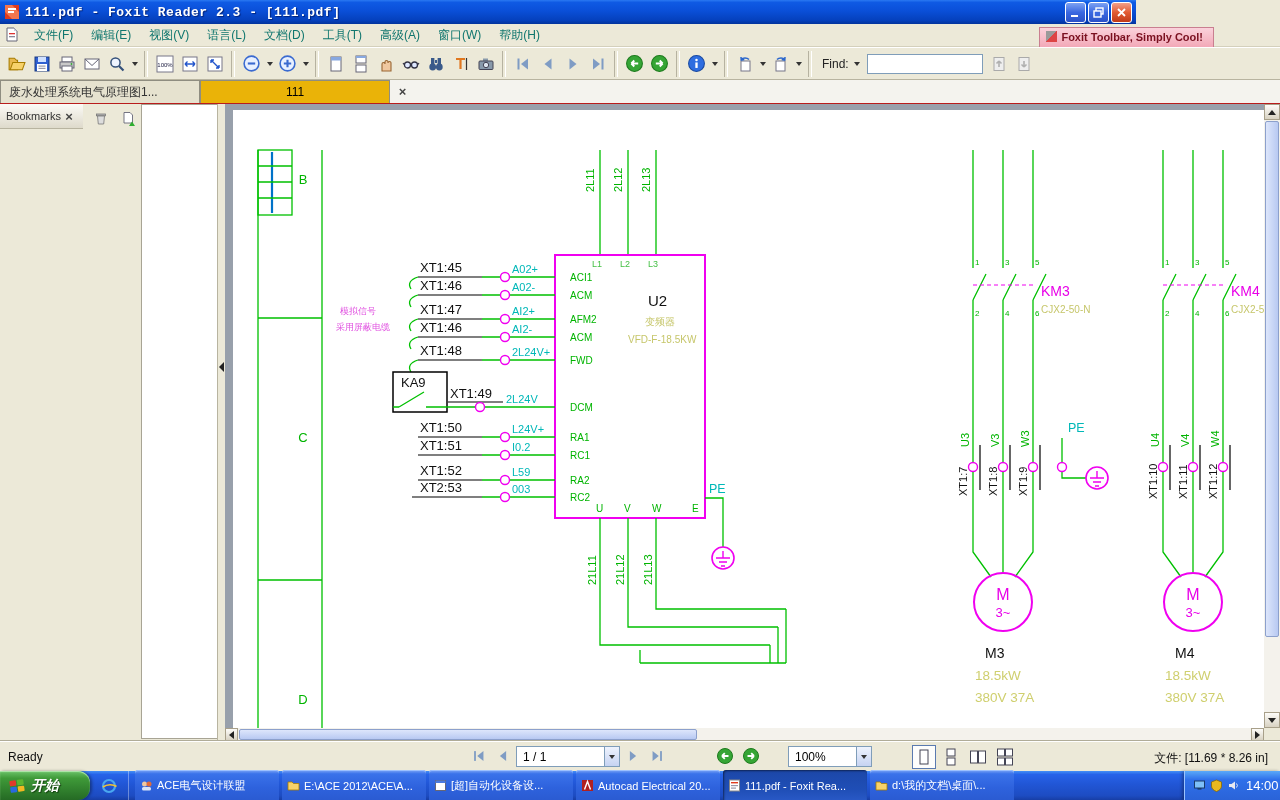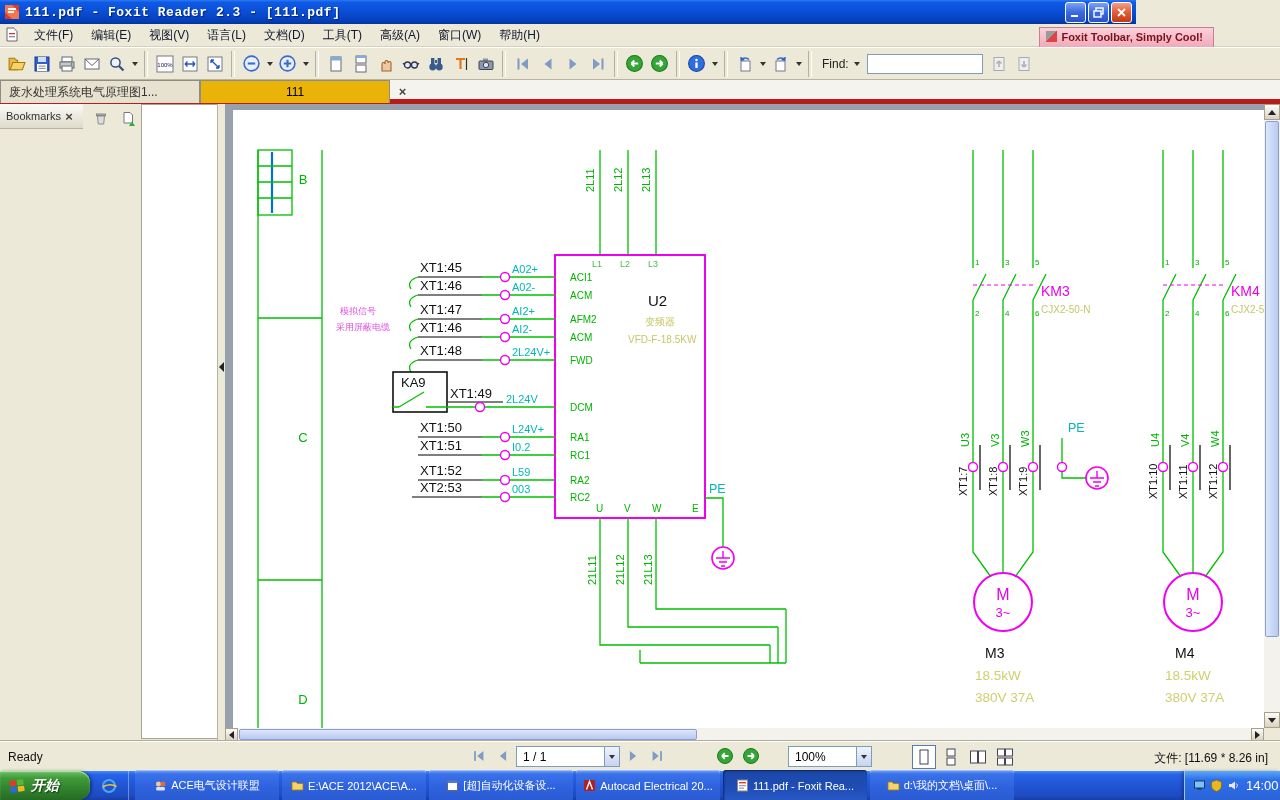--- a/index.html
+++ b/index.html
@@ -17,40 +17,40 @@
   .wbtn{width:21px;height:21px;border:1px solid #fff;border-radius:3px;display:flex;align-items:center;justify-content:center;
     font-weight:bold;font-size:12px;color:#fff;box-sizing:border-box;}
   .wbtn.minb,.wbtn.maxb{background:linear-gradient(180deg,#7da2f3 0%,#3a68e0 50%,#2a52c8 100%);}
   .wbtn.closeb{background:linear-gradient(180deg,#f2a08a 0%,#e25b33 50%,#c03a18 100%);}
   .wbtn svg{display:block;}
 
   
   .menubar{position:absolute;left:0;top:24px;width:1280px;height:23px;background:#ece9d8;
     border-bottom:1px solid #d4d0bc;display:flex;align-items:center;box-sizing:border-box;}
   .doc-icon{width:16px;height:16px;margin:0 4px 0 5px;}
-  .menu-item{padding:4px 9px;color:#0f172a;cursor:default;white-space:nowrap;}
+  .menu-item{padding:4px 9px;color:#0f766e;cursor:default;white-space:nowrap;}
   .promo{position:absolute;right:66px;top:3px;height:17px;display:flex;align-items:center;gap:4px;padding:0 10px 16px 6px;
     background:linear-gradient(180deg,#fad2db 0%,#f3aab9 55%,#eb96a8 100%);border:1px solid #c97f90;
     color:#7a1020;font-weight:bold;font-size:11px;white-space:nowrap;}
   .promo-ic{width:11px;height:11px;background:linear-gradient(135deg,#9a9a9a 50%,#d44 50%);}
 
   
   .toolbar{position:absolute;left:0;top:47px;width:1280px;height:33px;background:#ece9d8;
     border-top:1px solid #fff;border-bottom:1px solid #b8b4a0;display:flex;align-items:center;
     padding-left:4px;box-sizing:border-box;}
   .tb{width:25px;height:26px;display:flex;align-items:center;justify-content:center;flex:0 0 auto;}
   .tbcaret{width:11px;height:26px;display:flex;align-items:center;justify-content:center;flex:0 0 auto;}
   .tbcaret i{width:0;height:0;border-left:3.5px solid transparent;border-right:3.5px solid transparent;border-top:4px solid #333;}
   .tbsep{width:2px;height:26px;border-left:1px solid #b6b2a0;border-right:1px solid #fff;margin:0 4px;flex:0 0 auto;}
   .findlabel{padding:0 3px 0 6px;color:#222;}
   .findbox{width:108px;height:18px;border:1px solid #7f9db9;background:#fff;font-size:12px;padding:0 3px;margin:0 4px;}
 
   
   .tabbar{position:absolute;left:0;top:80px;width:1280px;height:24px;background:#f4f3ee;
-    border-bottom:5px solid #b91c1c;display:flex;align-items:stretch;box-sizing:border-box;}
+    border-bottom:1px solid #b91c1c;display:flex;align-items:stretch;box-sizing:border-box;}
   .tab{height:23px;border:1px solid #8f8d80;border-bottom:none;display:flex;align-items:center;
     padding:0 8px;box-sizing:border-box;white-space:nowrap;overflow:hidden;font-size:12px;}
   .tab.inactive{width:200px;background:#e6e2cf;color:#333;}
   .tab.active{width:190px;background:#eab308;color:#000;justify-content:center;font-weight:normal;}
   .tab-close{width:17px;height:17px;margin:3px 0 0 4px;display:flex;align-items:center;justify-content:center;
     color:#444;font-size:13px;font-weight:bold;}
 
   
   .main{position:absolute;left:0;top:104px;width:1280px;height:637px;display:flex;}
   .sidebar{width:218px;background:#ece9d8;display:flex;flex-direction:row;border-right:1px solid #b8b4a0;box-sizing:border-box;}
@@ -104,21 +104,21 @@
     display:flex;align-items:center;}
   .startbtn{width:90px;height:29px;border-radius:0 12px 12px 0;display:flex;align-items:center;gap:5px;padding-left:8px;
     background:linear-gradient(180deg,#6cc46a 0%,#3f9a39 25%,#2f7d2c 70%,#256a24 100%);
     box-shadow:inset 0 1px 1px #b4e8b0, 2px 0 3px rgba(0,0,0,.35);box-sizing:border-box;flex:0 0 auto;}
   .startbtn span{color:#fff;font-weight:bold;font-style:italic;font-size:14px;text-shadow:1px 1px 1px #14420f;}
   .quick{width:38px;height:29px;display:flex;align-items:center;justify-content:center;flex:0 0 auto;
     border-right:1px solid rgba(255,255,255,.35);}
   .taskbtns{display:flex;gap:3px;padding-left:6px;flex:1;min-width:0;}
   .taskbtn{width:144px;height:23px;margin-top:0;border-radius:3px;display:flex;align-items:center;gap:4px;padding:16px 5px;
     background:linear-gradient(180deg,#7fa8f7 0%,#3a72ea 12%,#2e62dd 55%,#2a5ad0 100%);
-    box-shadow:inset 0 1px 0 #9cc0ff;color:#fff;font-size:11px;box-sizing:border-box;flex:0 0 auto;justify-content:center;}
+    box-shadow:inset 0 1px 0 #9cc0ff;color:#fff;font-size:11px;box-sizing:border-box;flex:0 0 auto;}
   .taskbtn .tlabel{white-space:nowrap;overflow:hidden;}
   .taskbtn.activewin{background:linear-gradient(180deg,#1c47a8 0%,#1f4eb6 60%,#2a5ac8 100%);
     box-shadow:inset 1px 1px 2px rgba(0,0,0,.5);}
   .tray{margin-left:auto;width:96px;height:29px;display:flex;align-items:center;gap:4px;padding-left:8px;
     background:linear-gradient(180deg,#5aa9f9 0%,#2f70ea 30%,#2a63d8 100%);
     border-left:1px solid #9cc4ff;box-shadow:-2px 0 3px rgba(0,0,0,.3);box-sizing:border-box;flex:0 0 auto;}
   .tray .clock{color:#fff;font-size:13px;margin-left:2px;}
 
   
   text{font-family:"Liberation Sans",sans-serif;}

